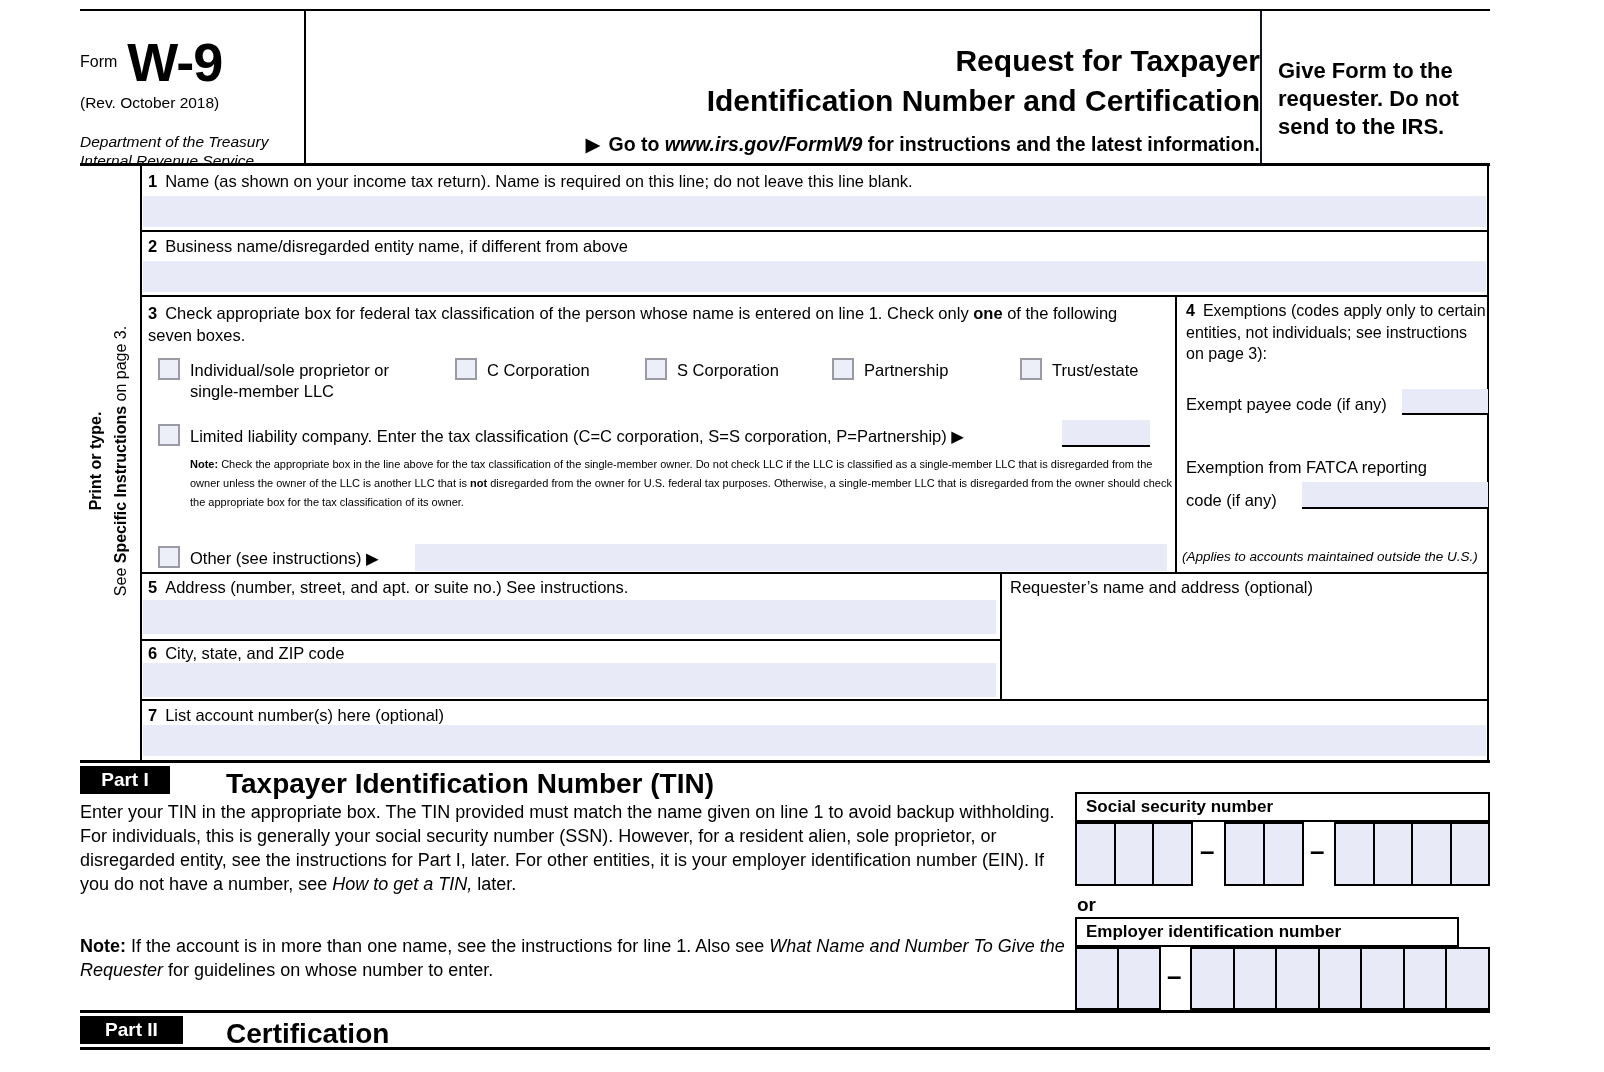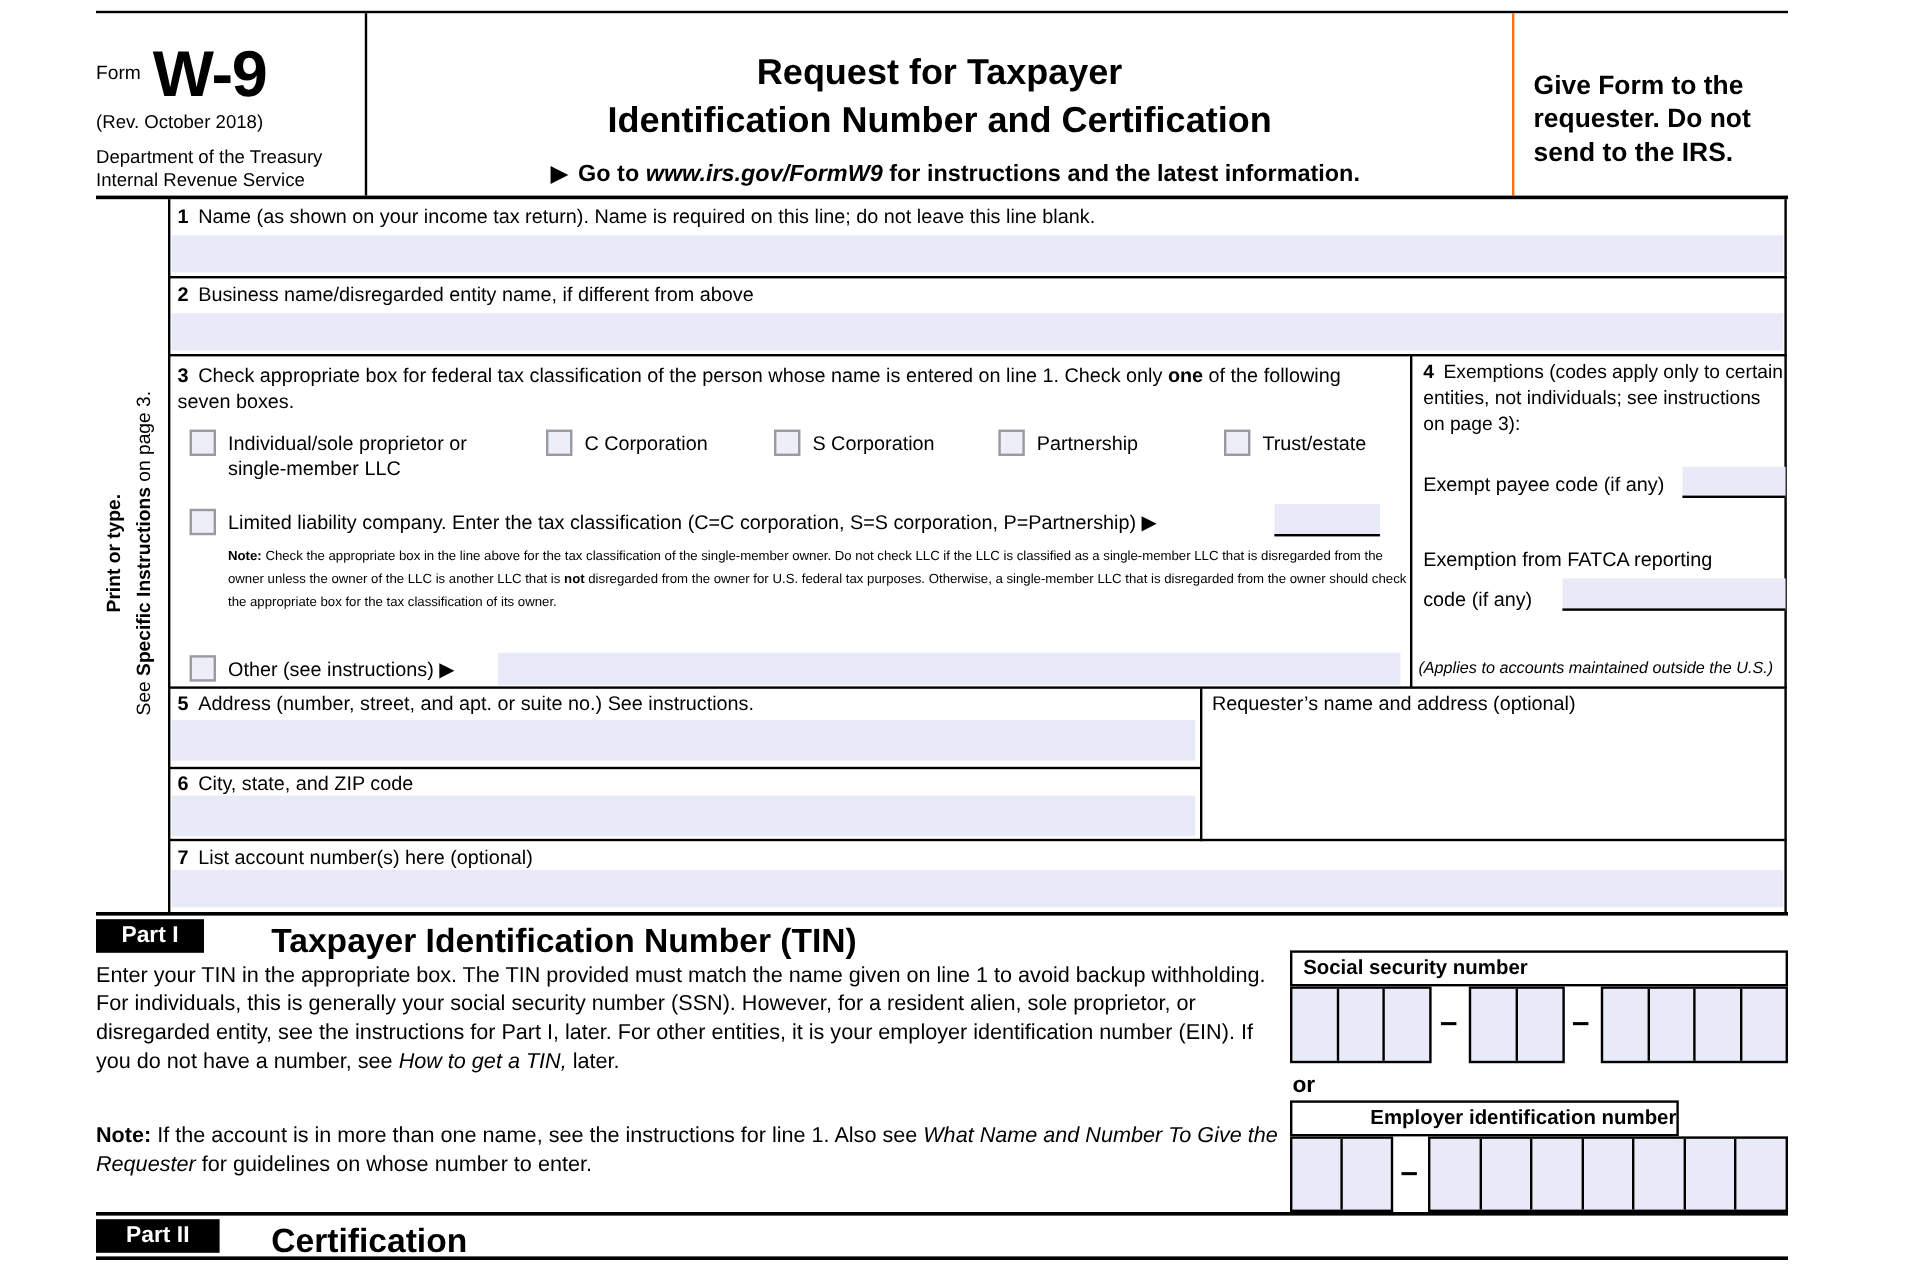--- a/index.html
+++ b/index.html
@@ -7,22 +7,22 @@
   body { width:1604px; height:1072px; font-family:"Liberation Sans","DejaVu Sans",sans-serif; color:#000; }
   #page { position:relative; width:1604px; height:1072px; background:#fff; overflow:hidden; }
 
   
   .header { position:absolute; left:80px; top:9px; width:1410px; height:154px; border-top:2px solid #000; display:flex; }
   .hdr-left { width:226px; border-right:2px solid #000; padding:24px 8px 15px 0; }
   .form-word-row { display:flex; align-items:center; gap:10px; height:54px; }
   .form-word { font-size:16px; }
   .form-number { font-size:54px; font-weight:bold; letter-spacing:-1px; }
   .revision { font-size:15.5px; margin-top:5px; }
-  .dept { font-size:15.5px; line-height:1.25; margin-top:10px; }
-  .hdr-center { flex:1; border-right:2px solid #f97316; text-align:center; padding-top:30px; }
+  .dept { font-size:15.5px; line-height:1.25; margin-top:20px;font-style:italic; }
+  .hdr-center { flex:1; border-right:2px solid #0f172a; text-align:right; padding-top:30px; }
   .main-title { font-size:30px; font-weight:bold; line-height:40px; }
   .goto-line { font-size:19.5px; font-weight:bold; margin-top:12px;padding-left:26px; }
   .goto-arrow { margin-right:8px; }
   .goto-link { font-style:italic; }
   .hdr-right { width:228px; padding:46px 4px 0 16px; }
   .give-form { font-size:22px; font-weight:bold; line-height:28px; }
   .hdr-bottom-rule { position:absolute; left:80px; top:163px; width:1410px; height:3px; background:#000; }
 
   
   .sidebar { position:absolute; left:-72px; top:436px; width:360px; height:50px; transform:rotate(-90deg); text-align:center; }
@@ -193,21 +193,21 @@
   <div class="dash" style="left:1310px; top:836px;">–</div>
   <div class="cellgroup" style="left:1334px; top:822px; width:156px; height:64px;">
     <span class="cell"></span>
       <span class="cell"></span>
       <span class="cell"></span>
       <span class="cell"></span>
   </div>
 
   <div class="or-label" style="left:1077px; top:894px;">or</div>
 
-  <div class="tin-label-box" style="left:1075px; top:917px; width:324px; height:30px;text-align:right;">Employer identification number</div>
+  <div class="tin-label-box" style="left:1075px; top:917px; width:384px; height:30px;">Employer identification number</div>
   <div class="cellgroup" style="left:1075px; top:947px; width:86px; height:63px;">
     <span class="cell"></span>
       <span class="cell"></span>
   </div>
   <div class="dash" style="left:1167px; top:961px;">–</div>
   <div class="cellgroup" style="left:1190px; top:947px; width:300px; height:63px;">
     <span class="cell"></span>
       <span class="cell"></span>
       <span class="cell"></span>
       <span class="cell"></span>

